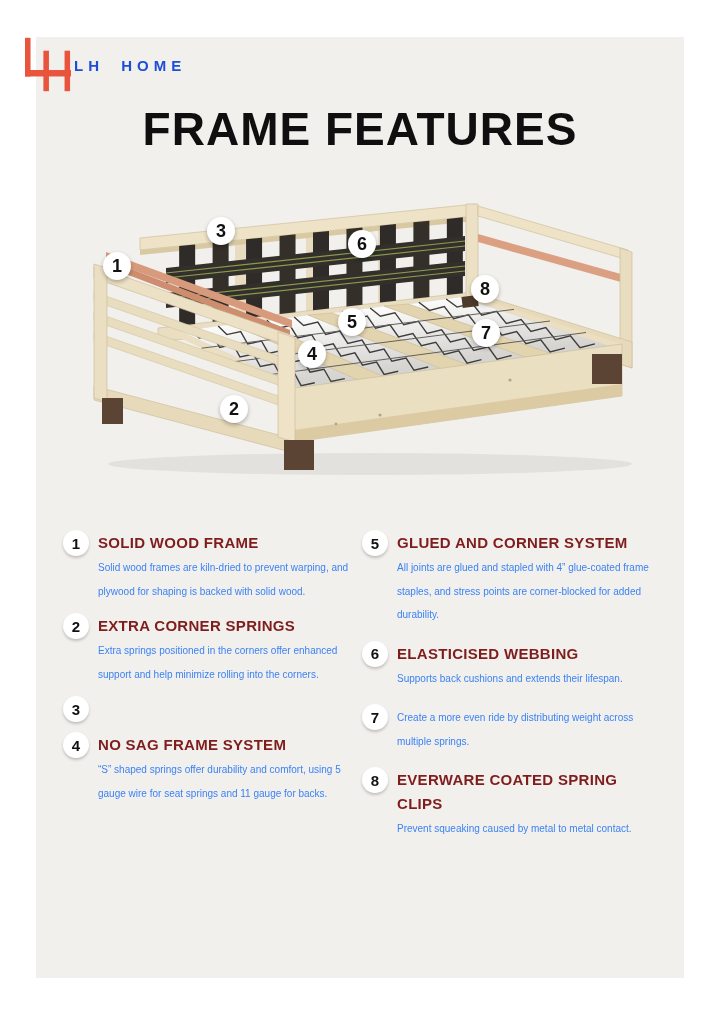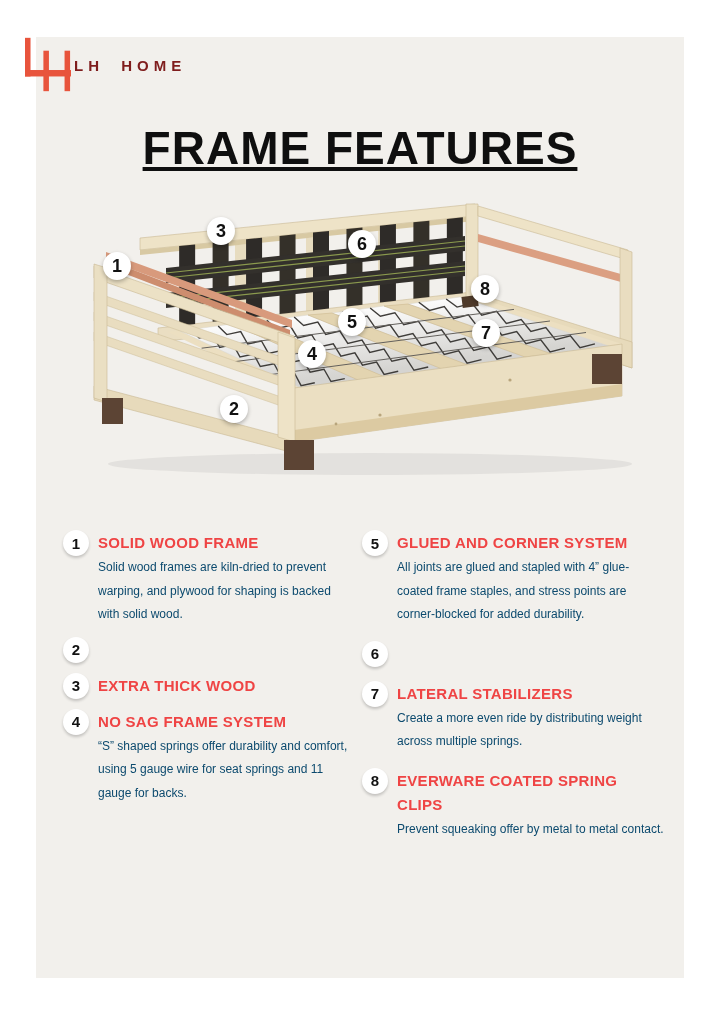--- a/index.html
+++ b/index.html
@@ -5,26 +5,26 @@
   html,body{margin:0;padding:0;}
   body{
     width:720px;height:1018px;position:relative;background:#ffffff;
     font-family:"Liberation Sans",sans-serif;color:#1c1c1c;overflow:hidden;
   }
   .card{position:absolute;left:36px;top:37px;width:648px;height:941px;background:#f2f0ec;}
   
   .logo{position:absolute;left:25px;top:37px;width:46px;height:55px;}
   .brandname{
     position:absolute;left:74px;top:57px;font-size:15px;font-weight:600;
-    letter-spacing:5px;word-spacing:8px;color:#7f1d1d;
+    letter-spacing:5px;word-spacing:8px;color:#1d4ed8;
   }
   
   .title{
-    position:absolute;left:0;top:122px;width:720px;text-align:center;
-    font-size:46px;line-height:52px;font-weight:800;letter-spacing:1px;color:#0f0f0f;text-decoration:underline;
+    position:absolute;left:0;top:103px;width:720px;text-align:center;
+    font-size:46px;line-height:52px;font-weight:800;letter-spacing:1px;color:#0f0f0f;
   }
   
   .illustration{position:absolute;left:80px;top:190px;width:560px;height:290px;}
   .illustration svg{position:absolute;left:0;top:0;}
   .callout{
     position:absolute;width:28px;height:28px;border-radius:50%;background:#ffffff;
     box-shadow:0 2px 4px rgba(0,0,0,0.28);display:flex;align-items:center;justify-content:center;
     font-size:18px;font-weight:700;color:#111;
   }
   
@@ -35,22 +35,22 @@
   .col-left .feature{margin-bottom:10px;}
   .col-right .feature{margin-bottom:14px;}
   .fnum{
     flex:0 0 26px;width:26px;height:26px;border-radius:50%;background:#ffffff;
     box-shadow:0 2px 3px rgba(0,0,0,0.2);display:flex;align-items:center;justify-content:center;
     font-size:15px;font-weight:700;color:#111;
   }
   .fbody{padding-top:1px;}
   .col-left .fbody{width:255px;}
   .col-right .fbody{width:268px;}
-  .ftitle{font-size:15px;font-weight:700;letter-spacing:0.3px;color:#ef4444;line-height:24px;}
-  .ftext{font-size:12px;line-height:23.5px;color:#0c4a6e;margin-top:1px;}
+  .ftitle{font-size:15px;font-weight:700;letter-spacing:0.3px;color:#7f1d1d;line-height:24px;}
+  .ftext{font-size:10px;line-height:23.5px;color:#3b82f6;margin-top:1px;}
 </style>
 </head>
 <body>
 
 <div class="card"></div>
 
 <svg class="logo" viewBox="0 0 50 58" aria-hidden="true">
   <g fill="#e8543c">
     <rect x="0" y="0" width="6" height="42"></rect>
     <rect x="0" y="35" width="50" height="7"></rect>
@@ -178,25 +178,28 @@
 <div class="col col-left">
   <div class="feature">
     <div class="fnum">1</div>
     <div class="fbody">
       <div class="ftitle">SOLID WOOD FRAME</div>
       <div class="ftext">Solid wood frames are kiln-dried to prevent warping, and plywood for shaping is backed with solid wood.</div>
     </div>
   </div>
   <div class="feature">
     <div class="fnum">2</div>
+    <div class="fbody">
+      <div class="ftitle">EXTRA CORNER SPRINGS</div>
+      <div class="ftext">Extra springs positioned in the corners offer enhanced support and help minimize rolling into the corners.</div>
+    </div>
   </div>
   <div class="feature">
     <div class="fnum">3</div>
     <div class="fbody">
-      <div class="ftitle">EXTRA THICK WOOD</div>
     </div>
   </div>
   <div class="feature">
     <div class="fnum">4</div>
     <div class="fbody">
       <div class="ftitle">NO SAG FRAME SYSTEM</div>
       <div class="ftext">“S” shaped springs offer durability and comfort, using 5 gauge wire for seat springs and 11 gauge for backs.</div>
     </div>
   </div>
 </div>
@@ -204,28 +207,31 @@
 <div class="col col-right">
   <div class="feature">
     <div class="fnum">5</div>
     <div class="fbody">
       <div class="ftitle">GLUED AND CORNER SYSTEM</div>
       <div class="ftext">All joints are glued and stapled with 4” glue-coated frame staples, and stress points are corner-blocked for added durability.</div>
     </div>
   </div>
   <div class="feature">
     <div class="fnum">6</div>
+    <div class="fbody">
+      <div class="ftitle">ELASTICISED WEBBING</div>
+      <div class="ftext">Supports back cushions and extends their lifespan.</div>
+    </div>
   </div>
   <div class="feature">
     <div class="fnum">7</div>
     <div class="fbody">
-      <div class="ftitle">LATERAL STABILIZERS</div>
       <div class="ftext">Create a more even ride by distributing weight across multiple springs.</div>
     </div>
   </div>
   <div class="feature">
     <div class="fnum">8</div>
     <div class="fbody">
       <div class="ftitle">EVERWARE COATED SPRING CLIPS</div>
-      <div class="ftext">Prevent squeaking offer by metal to metal contact.</div>
+      <div class="ftext">Prevent squeaking caused by metal to metal contact.</div>
     </div>
   </div>
 </div>
 
 </body></html>

